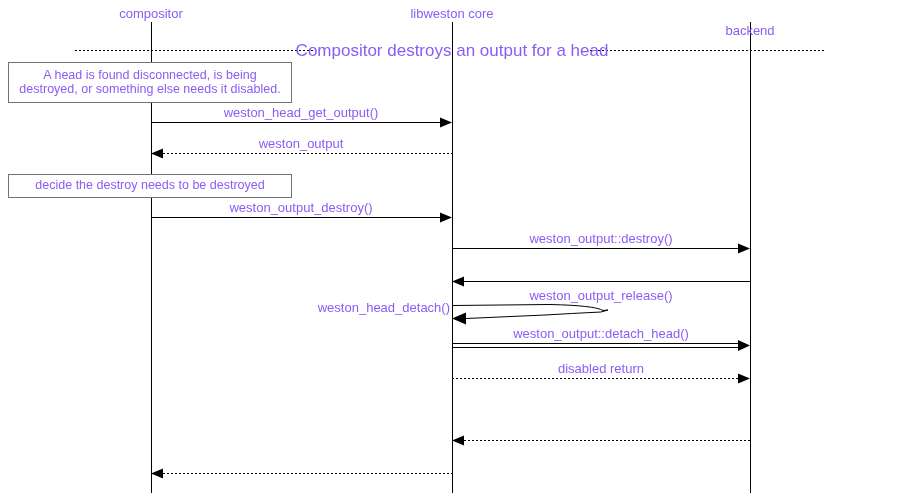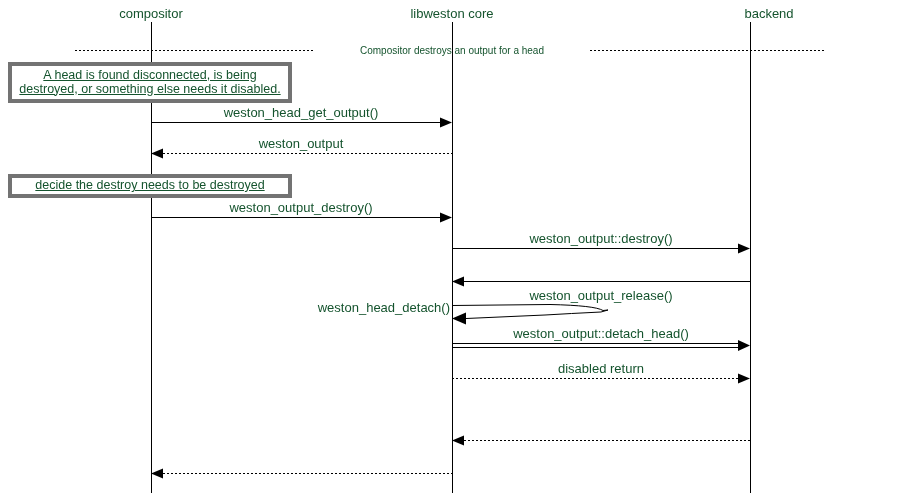--- a/index.html
+++ b/index.html
@@ -2,65 +2,64 @@
 <html><head>
 <meta charset="utf-8">
 <style>
   html, body { margin: 0; padding: 0; background: #fff; }
   #canvas {
     position: relative;
     width: 900px;
     height: 493px;
     background: #ffffff;
     font-family: "Liberation Sans", sans-serif;
-    color: #14532d;
+    color: #8b5cf6;
     overflow: hidden;
   }
   #diagram-svg { position: absolute; left: 0; top: 0; }
   .participant-label {
     position: absolute;
     transform: translateX(-50%);
     white-space: nowrap;
     font-size: 13px;
     line-height: 15px;
   }
   .divider-label {
     position: absolute;
     transform: translateX(-50%);
     white-space: nowrap;
-    font-size: 10px;
+    font-size: 17px;
     line-height: 15px;
   }
   .msg-label {
     position: absolute;
     transform: translateX(-50%);
     white-space: nowrap;
     font-size: 13px;
     line-height: 15px;
   }
   .msg-label-self {
     position: absolute;
     white-space: nowrap;
     font-size: 13px;
     line-height: 15px;
     text-align: right;
   }
   .note-box {
     position: absolute;
     box-sizing: border-box;
-    border: 4px solid #737373;
+    border: 1px solid #737373;
     background: #ffffff;
     font-size: 12.5px;
     text-align: center;
     display: flex;
     align-items: center;
     justify-content: center;
     padding: 0 4px;
     line-height: 13.5px;
-    text-decoration: underline;
   }
 </style>
 </head>
 <body>
 
 <div id="canvas">
 
   <svg id="diagram-svg" width="900" height="493" viewBox="0 0 900 493">
 
     <line x1="151.5" y1="22" x2="151.5" y2="493" stroke="#000" stroke-width="1"></line>
@@ -97,21 +96,21 @@
 
     <line x1="464" y1="440.5" x2="750" y2="440.5" stroke="#000" stroke-width="1" stroke-dasharray="2,2"></line>
     <polygon points="452,440.5 464,435.5 464,445.5" fill="#000"></polygon>
 
     <line x1="163" y1="473.5" x2="452" y2="473.5" stroke="#000" stroke-width="1" stroke-dasharray="2,2"></line>
     <polygon points="151,473.5 163,468.5 163,478.5" fill="#000"></polygon>
   </svg>
 
   <div class="participant-label" style="left:151px; top:6px;">compositor</div>
   <div class="participant-label" style="left:452px; top:6px;">libweston core</div>
-  <div class="participant-label" style="left:750px; top:6px;margin-left:19px;">backend</div>
+  <div class="participant-label" style="left:750px; top:23px;">backend</div>
 
   <div class="divider-label" style="left:452px; top:43px;">Compositor destroys an output for a head</div>
 
   <div class="note-box" style="left:8px; top:62px; width:284px; height:41px;">A head is found disconnected, is being destroyed, or something else needs it disabled.</div>
   <div class="note-box" style="left:8px; top:174px; width:284px; height:24px;">decide the destroy needs to be destroyed</div>
 
   <div class="msg-label" style="left:301px; top:105px;">weston_head_get_output()</div>
   <div class="msg-label" style="left:301px; top:136px;">weston_output</div>
   <div class="msg-label" style="left:601px; top:231px;">weston_output::destroy()</div>
   <div class="msg-label" style="left:301px; top:200px;">weston_output_destroy()</div>

